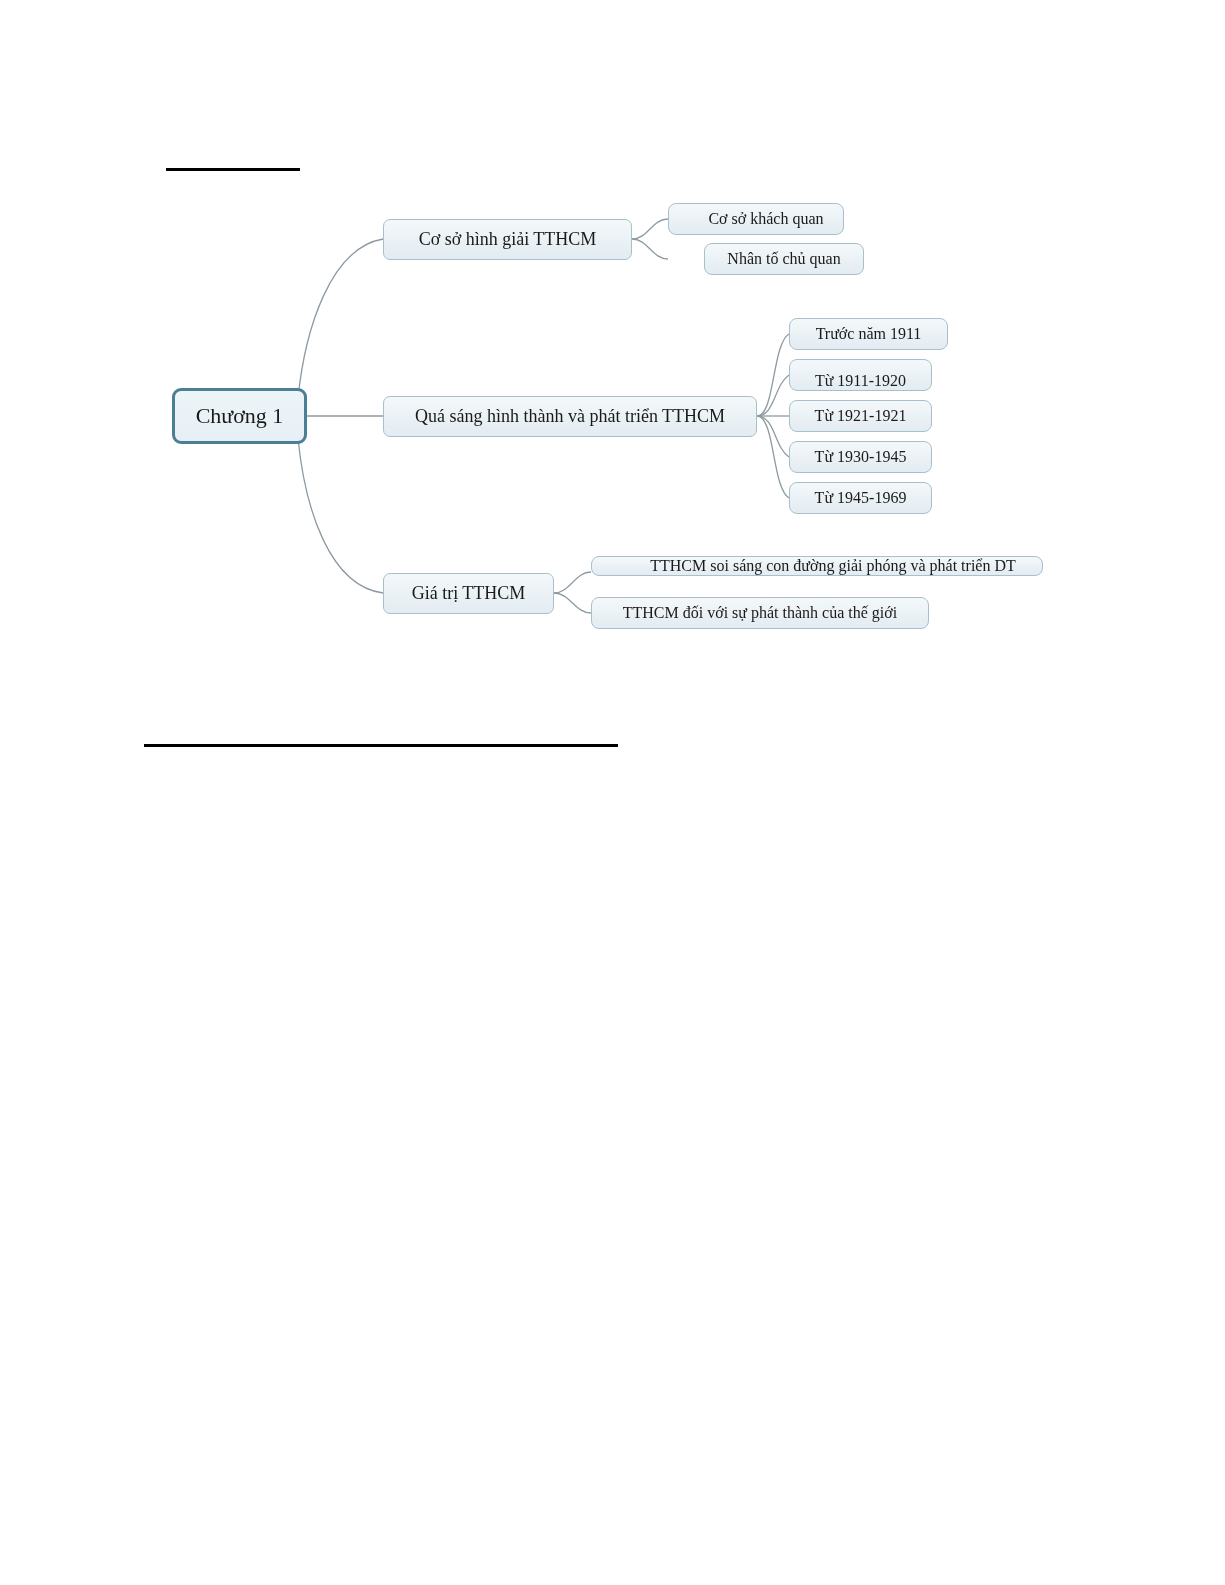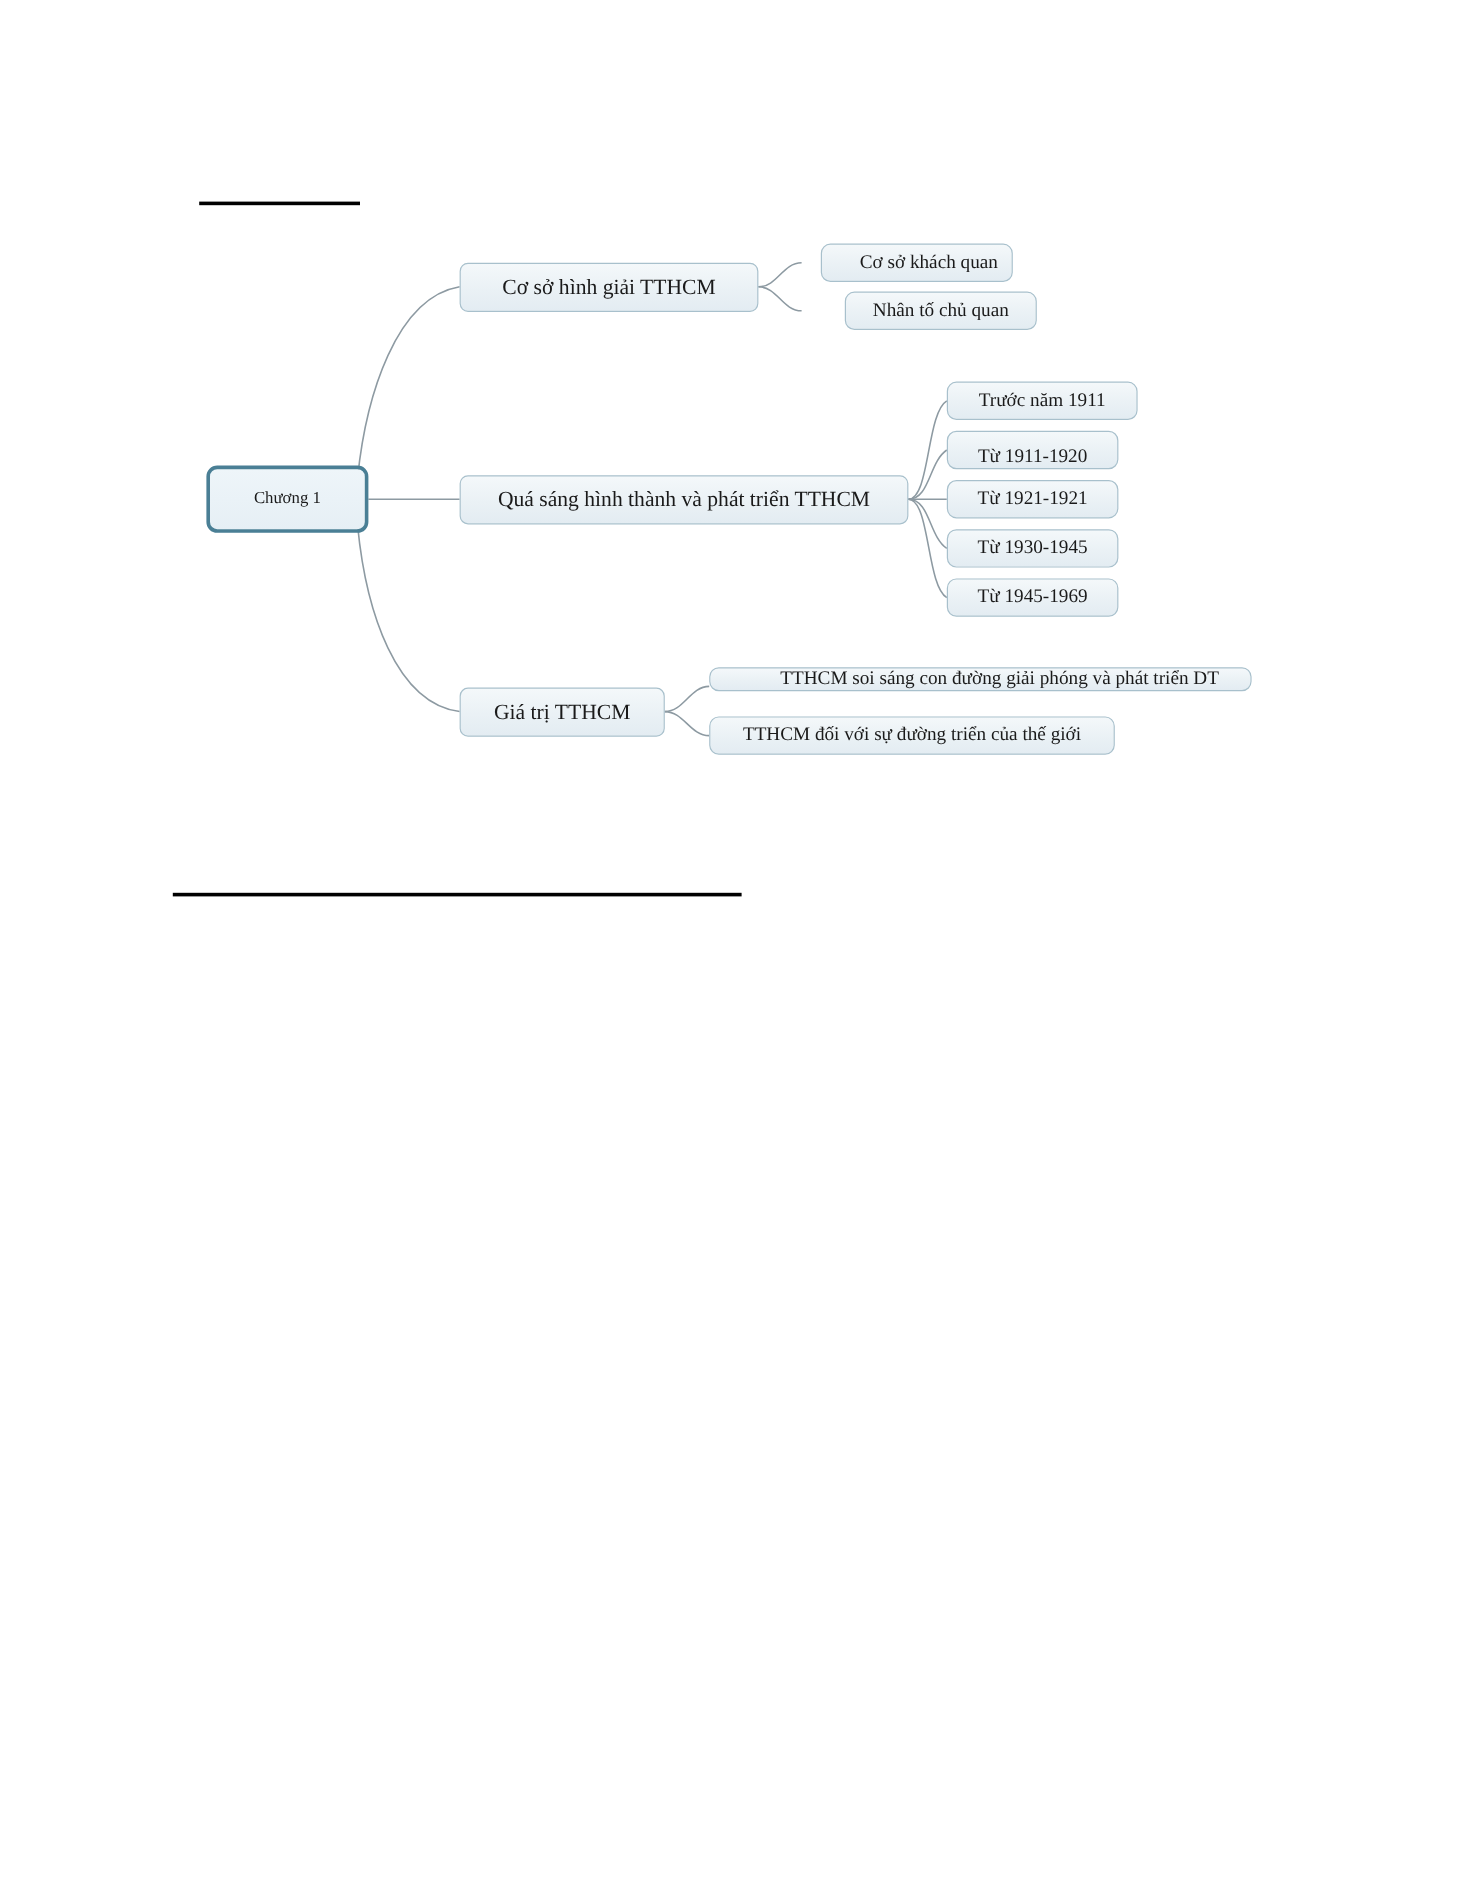--- a/index.html
+++ b/index.html
@@ -65,21 +65,21 @@
     line-height: 1.1;
   }
   .node-label {
     display: block;
     padding: 0 10px;
   }
   #node-root {
     border: 3px solid #4a7f95;
     border-radius: 9px;
     background: linear-gradient(to bottom, #eef5f9 0%, #e6eff5 100%);
-    font-size: 14px;
+    font-size: 22px;
   }
   .node-branch {
     font-size: 18px;
   }
   .node-leaf {
     font-size: 16px;
     border-radius: 8px;
   }
 </style>
 </head>
@@ -115,21 +115,21 @@
     </svg>
 
     <div class="node" id="node-root" style="left:172px; top:388px; width:135px; height:56px;">
       <span class="node-label">Chương 1</span>
     </div>
 
     <div class="node node-branch" style="left:383px; top:219px; width:249px; height:41px;">
       <span class="node-label">Cơ sở hình giải TTHCM</span>
     </div>
 
-    <div class="node node-leaf" style="left:684px; top:203px; width:160px; height:32px;padding-left:20px;">
+    <div class="node node-leaf" style="left:668px; top:203px; width:176px; height:32px;padding-left:20px;">
       <span class="node-label">Cơ sở khách quan</span>
     </div>
 
     <div class="node node-leaf" style="left:668px; top:243px; width:160px; height:32px;margin-left:36px;">
       <span class="node-label">Nhân tố chủ quan</span>
     </div>
 
     <div class="node node-branch" style="left:383px; top:396px; width:374px; height:41px;">
       <span class="node-label">Quá sáng hình thành và phát triển TTHCM</span>
     </div>
@@ -156,20 +156,20 @@
 
     <div class="node node-branch" style="left:383px; top:573px; width:171px; height:41px;">
       <span class="node-label">Giá trị TTHCM</span>
     </div>
 
     <div class="node node-leaf" style="left:591px; top:556px; width:452px; height:20px;padding-left:32px;">
       <span class="node-label">TTHCM soi sáng con đường giải phóng và phát triển DT</span>
     </div>
 
     <div class="node node-leaf" style="left:591px; top:597px; width:338px; height:32px;">
-      <span class="node-label">TTHCM đối với sự đường triển của thế giới</span>
+      <span class="node-label">TTHCM đối với sự phát thành của thế giới</span>
     </div>
 
   </div>
 
   <div class="rule" id="rule-bottom"></div>
 
 </div>
 
 </body></html>

